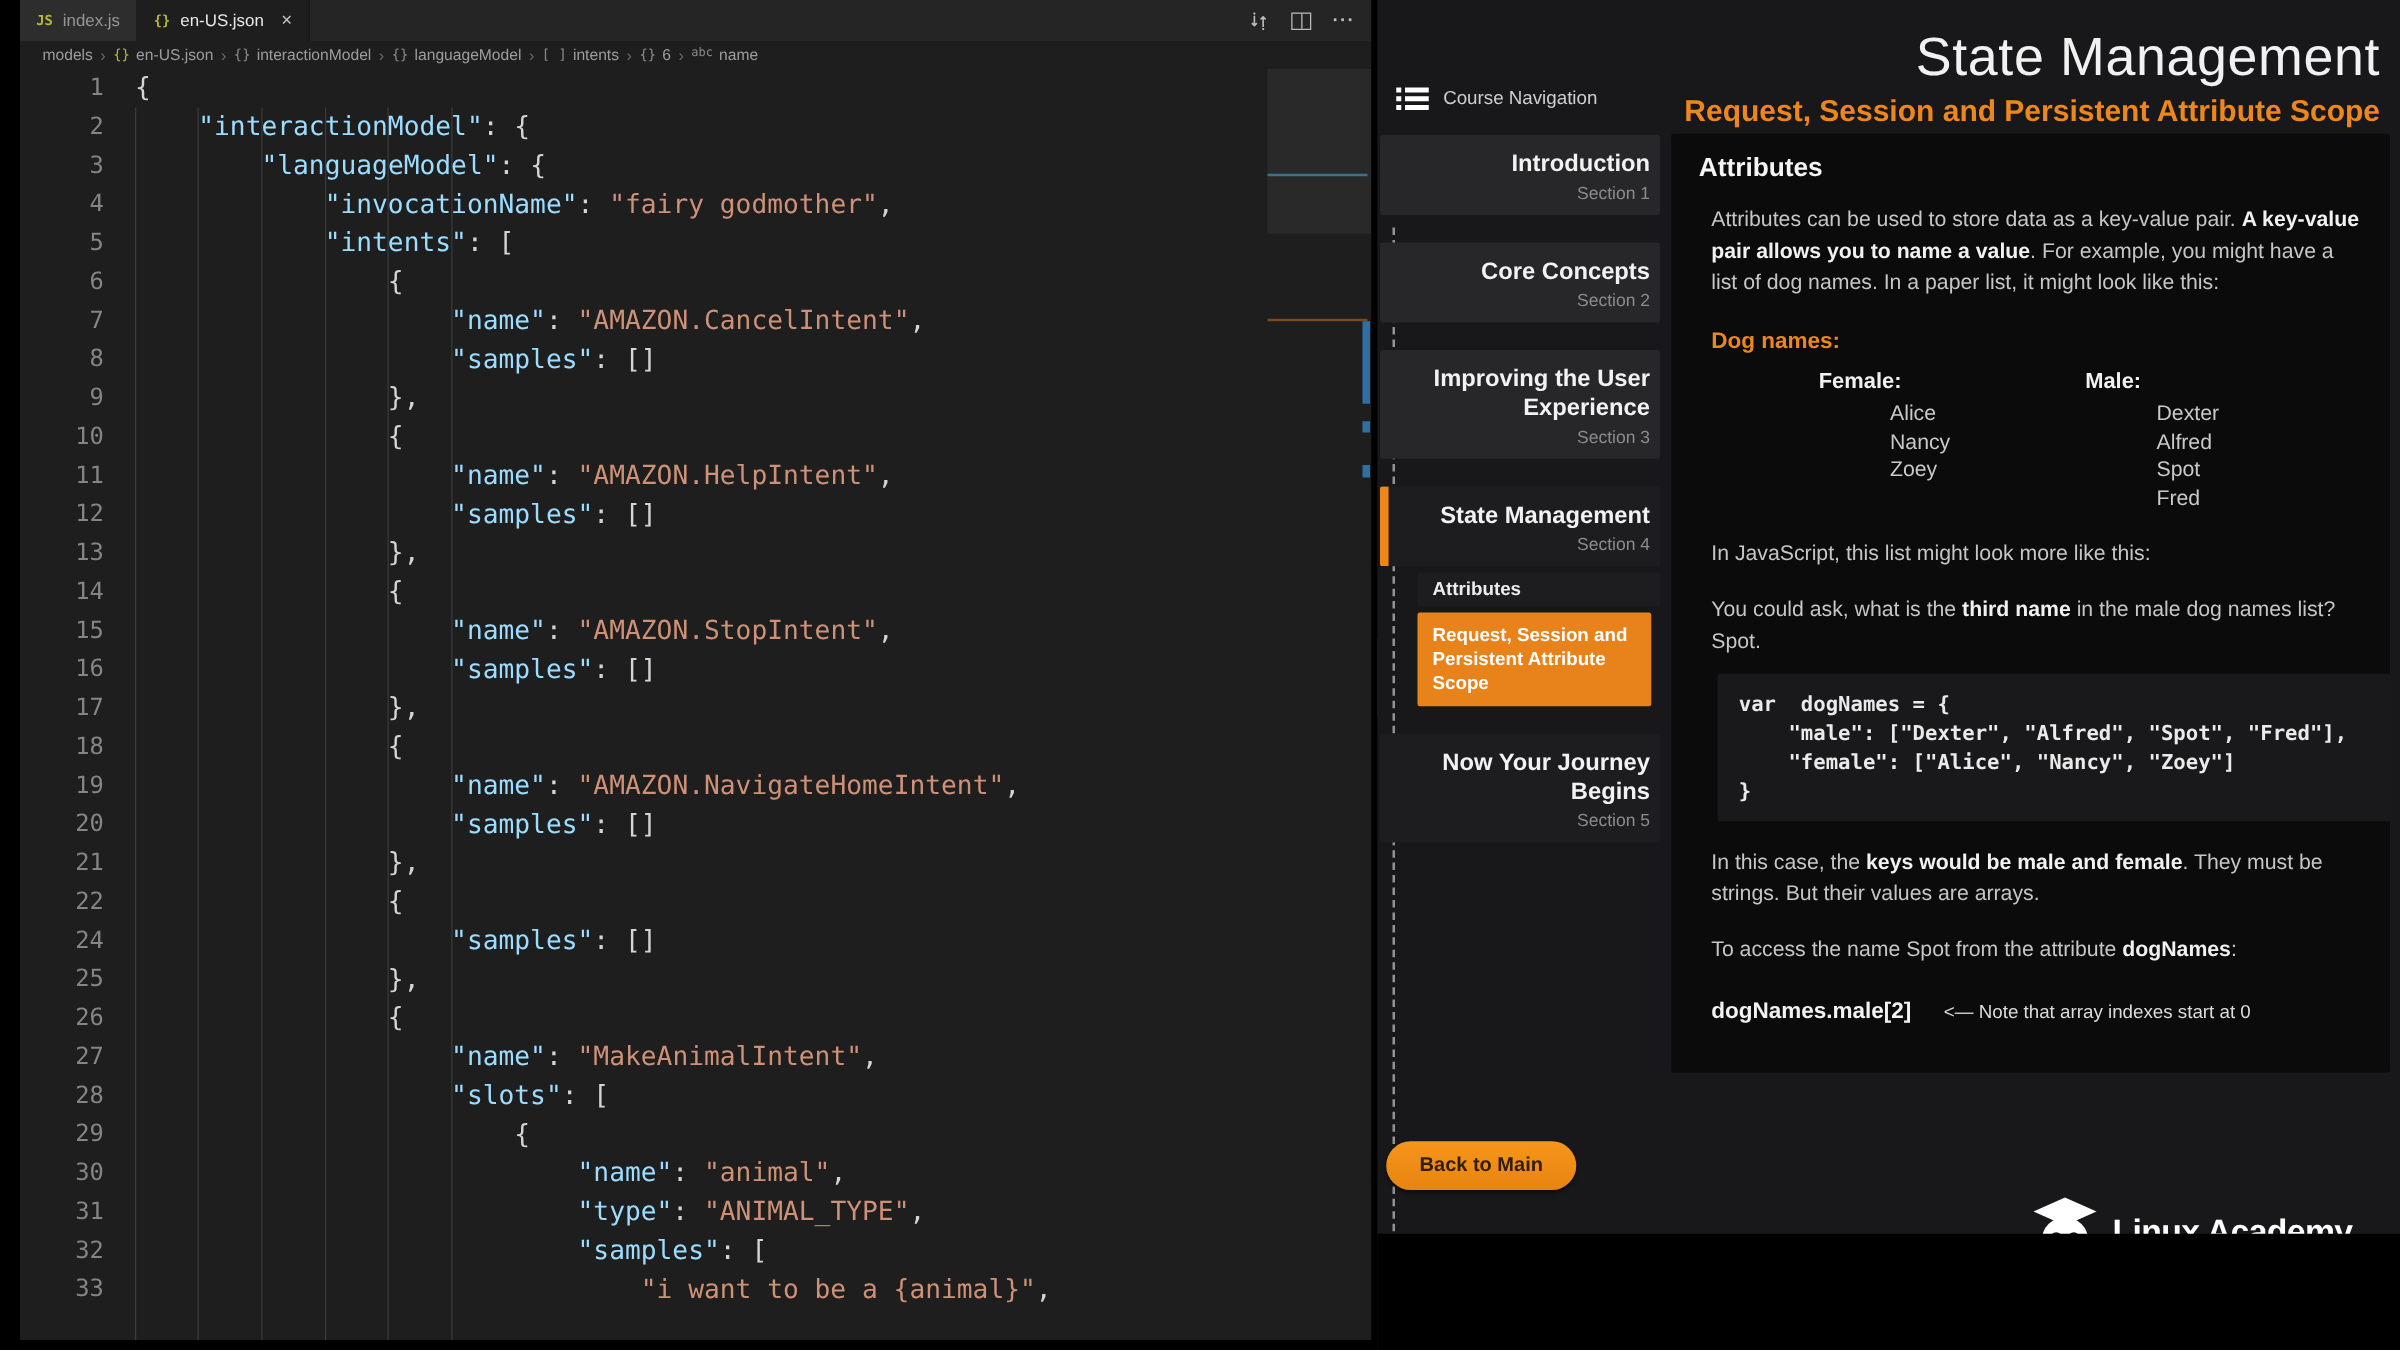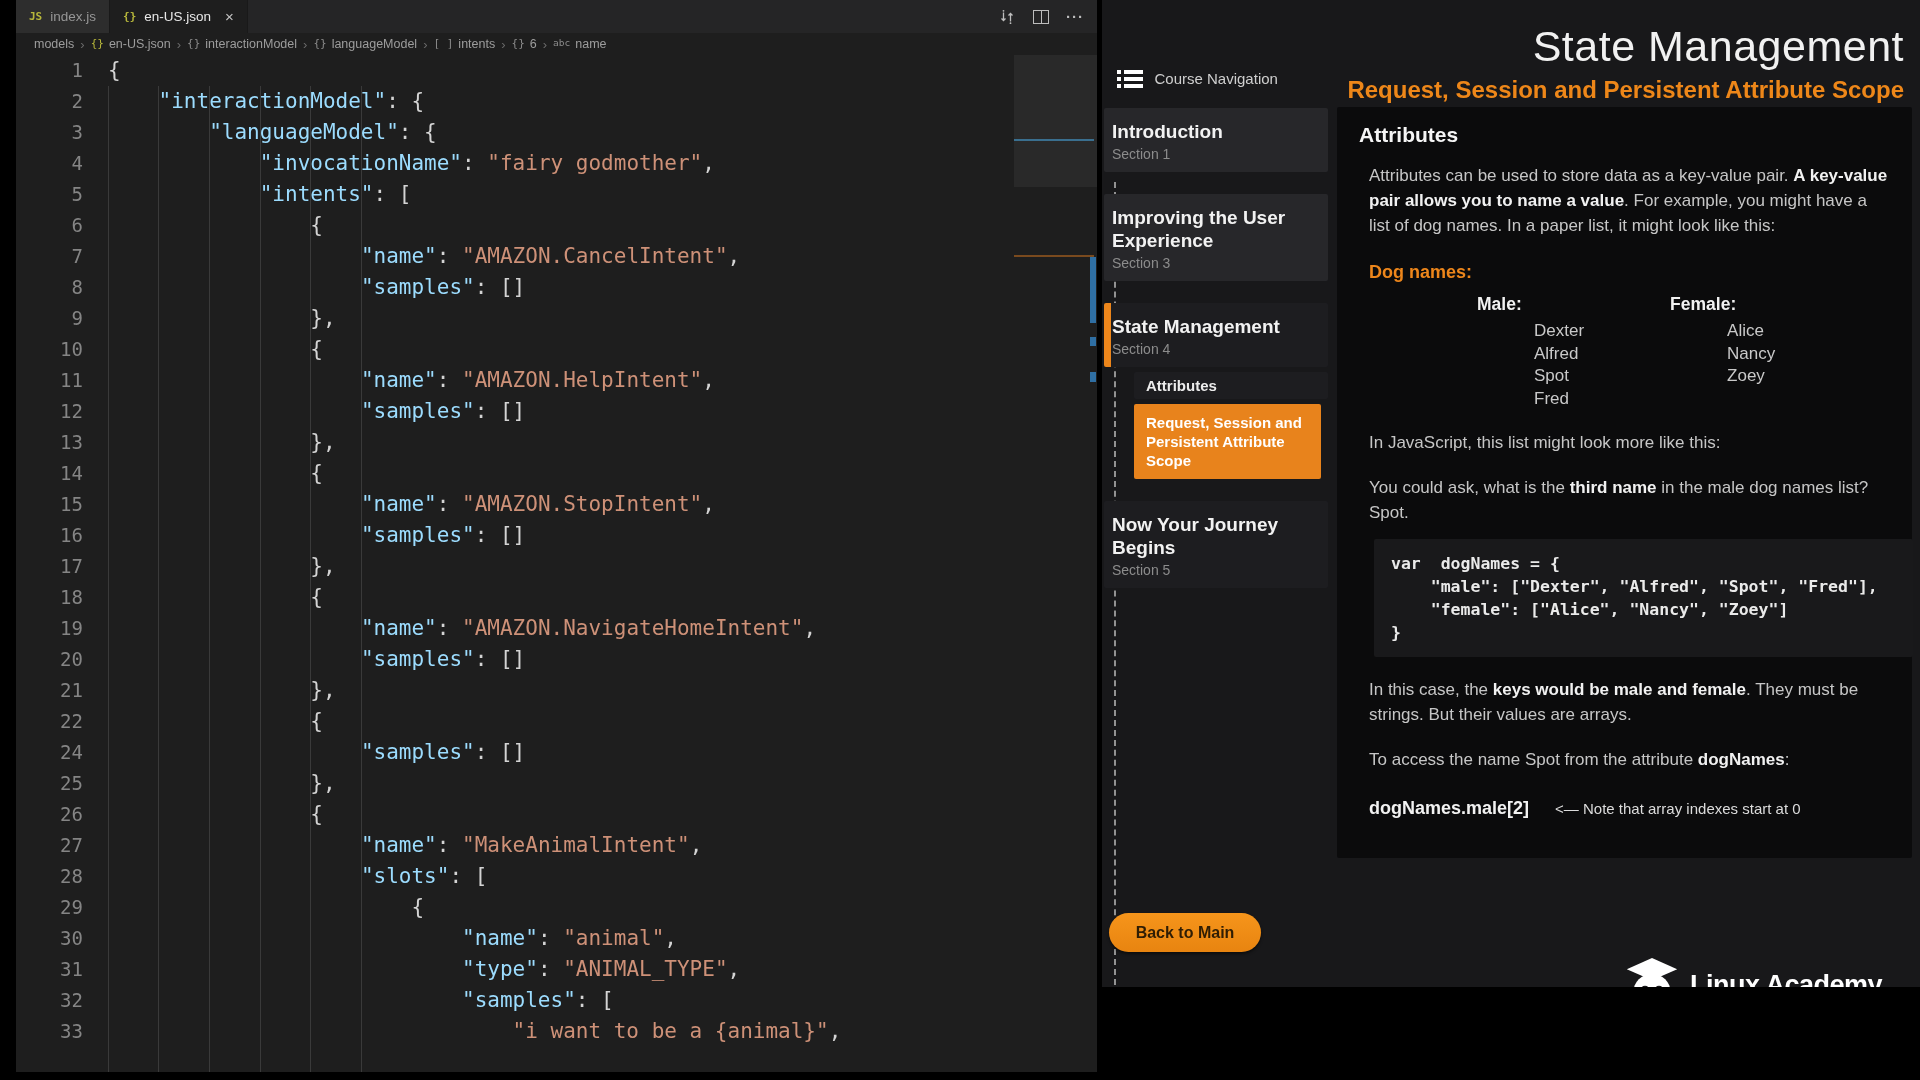--- a/index.html
+++ b/index.html
@@ -65,21 +65,21 @@
               color:#cfcfcf;font-size:15px;}
   .list-icon{display:flex;flex-direction:column;gap:3.5px;}
   .list-icon i{display:flex;align-items:center;gap:3px;}
   .list-icon i::before{content:"";width:3.5px;height:3.5px;background:#fff;}
   .list-icon i::after{content:"";width:19px;height:3.5px;background:#fff;}
 
   .dash-line{position:absolute;left:12px;top:182px;height:803px;border-left:2px dashed #929292;z-index:0;}
 
   .nav-list{position:absolute;left:2px;top:108px;width:224px;display:flex;flex-direction:column;gap:22px;z-index:1;}
   .nav-group{display:flex;flex-direction:column;}
-  .nav-card{background:#27272a;border-radius:2px;text-align:left;padding:12px 8px 10px;cursor:pointer;}
+  .nav-card{background:#27272a;border-radius:2px;text-align:right;padding:12px 8px 10px;cursor:pointer;}
   .nav-card.dark{background:#1d1d20;}
   .nav-card.active-main{border-left:7px solid #ed861b;padding-left:1px;}
   .nav-card .nt{font-size:19px;font-weight:bold;color:#f2f2f2;line-height:23px;}
   .nav-card .ns{font-size:14px;color:#8c8c8c;margin-top:3px;}
   .sub-card{margin:5px 0 0 30px;background:#1d1d20;border-radius:2px;text-align:left;
             padding:5px 12px;font-size:15px;font-weight:bold;color:#ececec;cursor:pointer;}
   .sub-card.active{background:#e8831c;color:#fff;padding:9px 12px;line-height:19px;margin-right:7px;}
 
   .content-panel{position:absolute;left:235px;top:107px;width:575px;height:751px;background:#0b0b0c;
                  border-radius:2px;padding:0;box-sizing:border-box;}
@@ -480,20 +480,26 @@
     <div class="dash-line"></div>
     <div class="nav-list" id="nav-list">
         <div class="nav-group">
           <div class="nav-card">
             <div class="nt">Introduction</div>
             <div class="ns">Section 1</div>
           </div>
         </div>
         <div class="nav-group">
           <div class="nav-card">
+            <div class="nt">Core Concepts</div>
+            <div class="ns">Section 2</div>
+          </div>
+        </div>
+        <div class="nav-group">
+          <div class="nav-card">
             <div class="nt">Improving the User Experience</div>
             <div class="ns">Section 3</div>
           </div>
         </div>
         <div class="nav-group">
           <div class="nav-card dark active-main">
             <div class="nt">State Management</div>
             <div class="ns">Section 4</div>
           </div>
           <div class="sub-card">Attributes</div>
@@ -507,35 +513,35 @@
         </div>
       </div>
 
     <div class="content-panel">
       <div class="cp-inner">
         <div class="cp-h">Attributes</div>
         <div class="cp-body">
           <div class="para"><span>Attributes can be used to store data as a key-value pair. </span><b>A key-value pair allows you to name a value</b><span>. For example, you might have a list of dog names. In a paper list, it might look like this:</span></div>
           <div class="dog-label">Dog names:</div>
           <div class="names-row">
+            <div class="names-col col-female">
+              <div class="nh">Female:</div>
+              <ul id="female-list">
+                  <li>Alice</li>
+                  <li>Nancy</li>
+                  <li>Zoey</li>
+                </ul>
+            </div>
             <div class="names-col col-male">
               <div class="nh">Male:</div>
               <ul id="male-list">
                   <li>Dexter</li>
                   <li>Alfred</li>
                   <li>Spot</li>
                   <li>Fred</li>
-                </ul>
-            </div>
-            <div class="names-col col-female">
-              <div class="nh">Female:</div>
-              <ul id="female-list">
-                  <li>Alice</li>
-                  <li>Nancy</li>
-                  <li>Zoey</li>
                 </ul>
             </div>
           </div>
           <div class="para"><span>In JavaScript, this list might look more like this:</span></div>
           <div class="para"><span>You could ask, what is the </span><b>third name</b><span> in the male dog names list? Spot.</span></div>
           <div class="codeblock" id="lesson-code">
               <div>var  dogNames = {</div>
               <div>    "male": ["Dexter", "Alfred", "Spot", "Fred"],</div>
               <div>    "female": ["Alice", "Nancy", "Zoey"]</div>
               <div>}</div>

